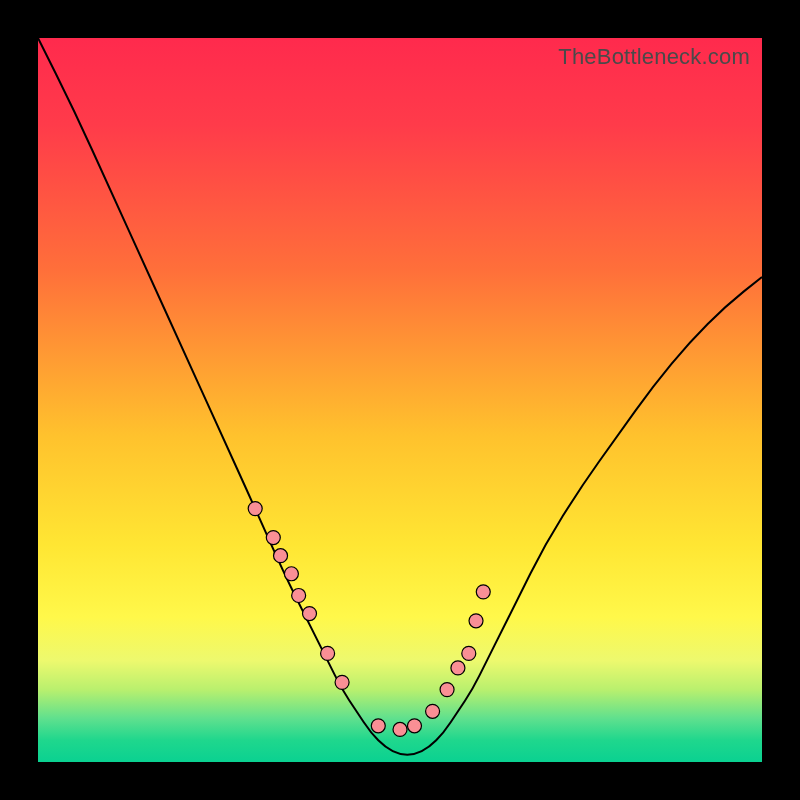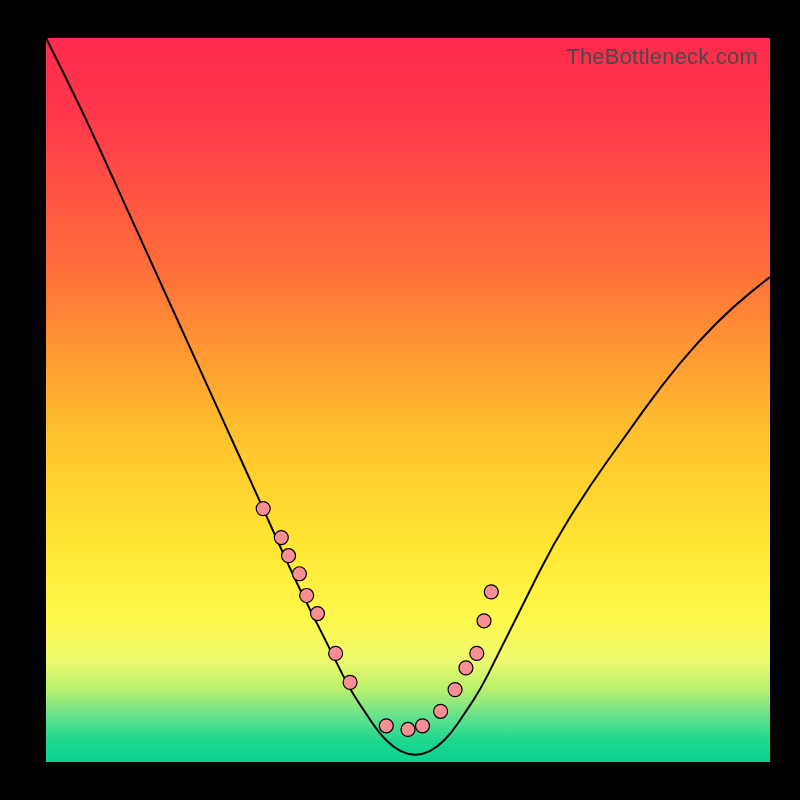--- a/index.html
+++ b/index.html
@@ -12,21 +12,21 @@
     overflow: hidden;
   }
   .frame {
     position: relative;
     width: 800px;
     height: 800px;
     background: #000;
   }
   .plot {
     position: absolute;
-    left: 46px;
+    left: 38px;
     top: 38px;
     width: 724px;
     height: 724px;
     background: linear-gradient(
       to bottom,
       #ff2a4d 0%,
       #ff3b4a 12%,
       #ff6f3a 32%,
       #ffc22d 55%,
       #ffe633 70%,

